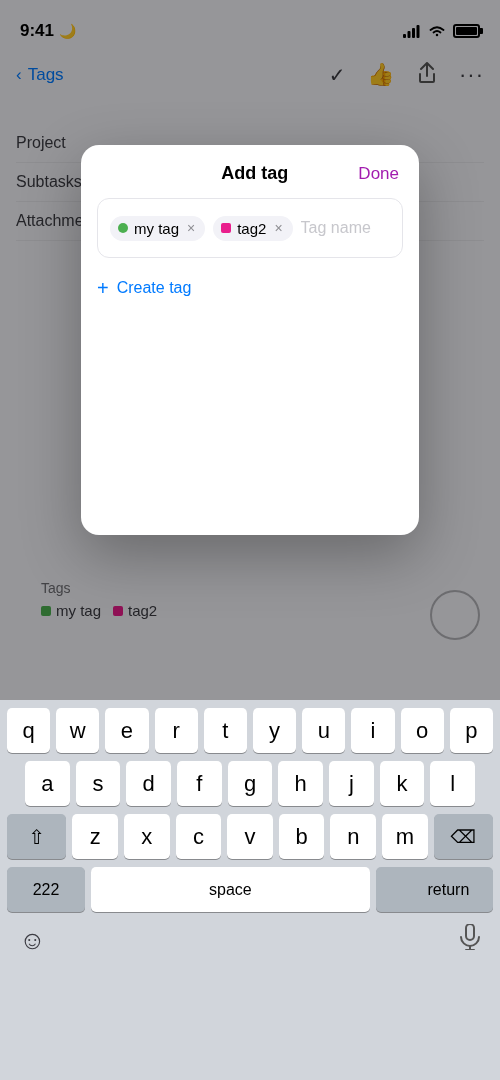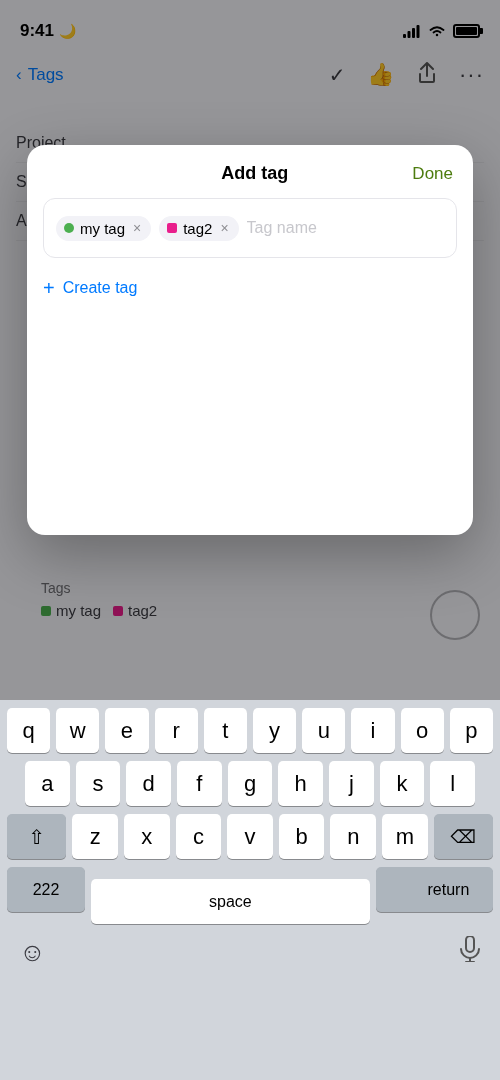--- a/index.html
+++ b/index.html
@@ -152,21 +152,21 @@
     }
     .tag-dot {
       width: 10px;
       height: 10px;
       border-radius: 2px;
     }
 
     .modal {
       background: #fff;
       border-radius: 18px;
-      width: 446px;
+      width: 338px;
       min-height: 390px;
       padding: 0;
       overflow: hidden;
       box-shadow: 0 20px 60px rgba(0,0,0,0.3);
     }
 
     
     .modal-header {
       display: flex;
       align-items: center;
@@ -174,21 +174,21 @@
       padding: 18px 20px 14px;
     }
     .modal-title {
       font-size: 18px;
       font-weight: 600;
       color: #000;
       flex: 1;
       text-align: center;
     }
     .modal-done-btn {
-      color: #4d7c0f;
+      color: #a21caf;
       font-size: 17px;
       font-weight: 400;
       cursor: pointer;
       background: none;
       border: none;
       padding: 0;
     }
 
     
     .modal-body {
@@ -316,21 +316,20 @@
       background: #adb5bd;
       font-size: 16px;
       color: #000;
       min-width: 46px;
       flex: 1.3;
     }
     .key.space {
       flex: 5;
       font-size: 16px;
       font-weight: 400;
-      margin-top: 12px;
     }
     .key.return-key {
       flex: 1.6;
       font-size: 16px;
       padding-left: 28px;
     }
     .key.numbers {
       flex: 1.4;
       font-size: 16px;
     }

